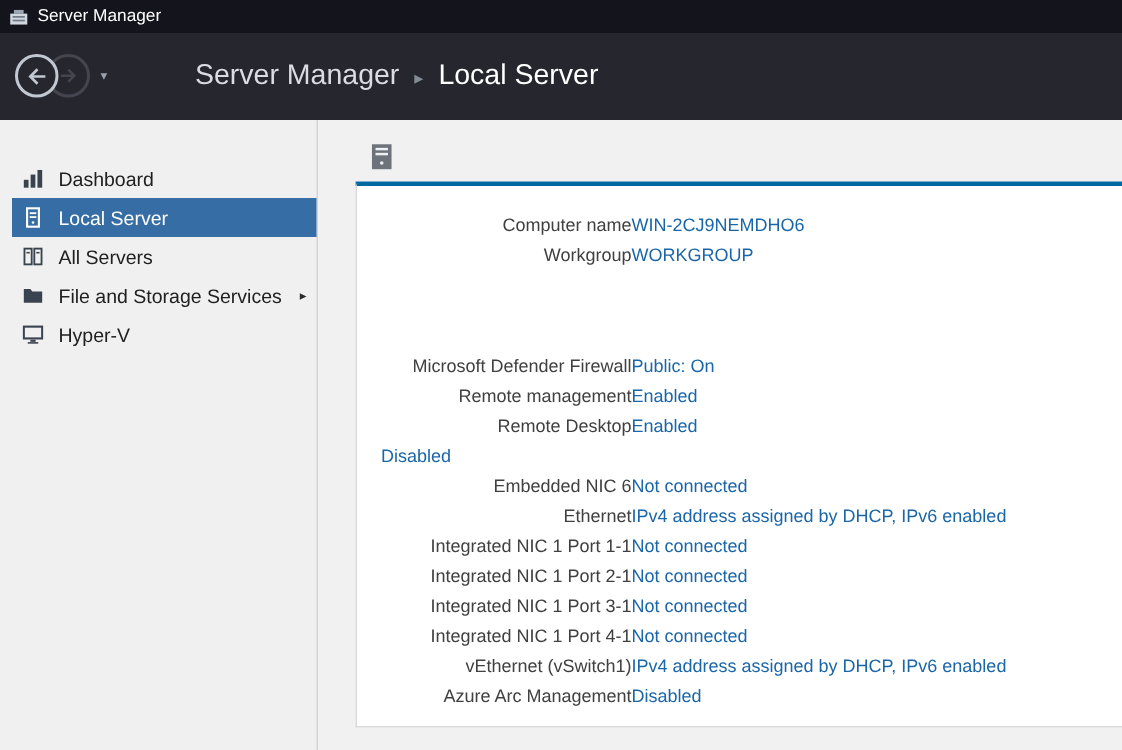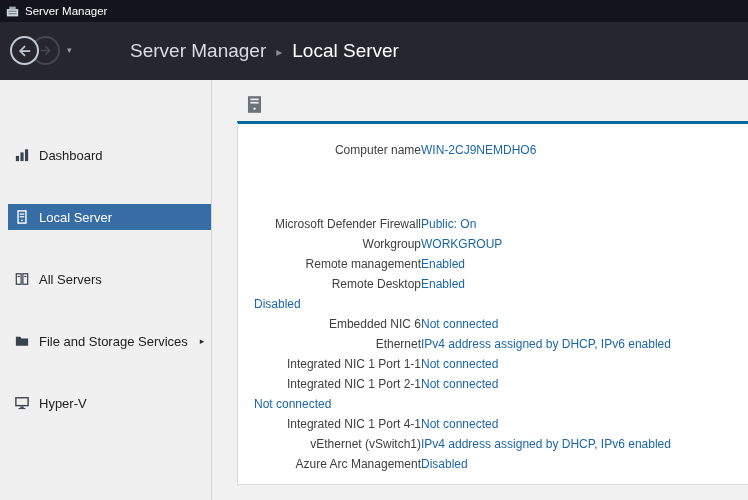--- a/index.html
+++ b/index.html
@@ -22,21 +22,21 @@
   .nav-caret { position:absolute; left:67px; top:23px; color:#98a0aa; font-size:9px; cursor:pointer; }
   .breadcrumb { display:flex; align-items:center; gap:10px; margin-left:38px; }
   .bc-root { color:#d9dce1; font-size:19px; font-weight:300; cursor:pointer; }
   .bc-sep { color:#848c96; font-size:12px; transform:translateY(1px); }
   .bc-current { color:#ffffff; font-size:19px; font-weight:300; }
 
   
   .main { display:flex; height:420px; }
   .sidebar { width:212px; background:#f0f0f0; border-right:1px solid #d4d4d4; padding-top:26px; }
   .side-item { height:26px; display:flex; align-items:center; margin-left:8px; padding-left:6px; gap:9px;
-               font-size:13px; color:#202020; cursor:pointer;margin-top:36px; }
+               font-size:13px; color:#202020; cursor:pointer; }
   .s-icon { color:#39434f; display:flex; width:16px; justify-content:center; }
   .side-item.selected { background:#366da4; color:#ffffff; }
   .side-item.selected .s-icon { color:#ffffff; }
   .side-chevron { margin-left:3px; font-size:9px; color:#2b2b2b; }
 
   
   .content { flex:1; background:#f1f1f1; padding:14px 0 0 25px; overflow:hidden; }
   .props-header { display:flex; align-items:flex-start; gap:10px; margin-left:8px; }
   .ph-icon { display:flex; margin-top:1px; }
   .props-title { font-size:12px; font-weight:bold; color:#3a3a3a; letter-spacing:0.6px; }
@@ -160,29 +160,29 @@
             </svg>
         </span>
       </div>
 
       <div class="panel">
 
         <div class="prop-row">
           <span class="prop-label">Computer name</span>
           <a class="prop-value">WIN-2CJ9NEMDHO6</a>
         </div>
+        <div class="prop-row">
+          <span class="prop-label">Workgroup</span>
+          <a class="prop-value">WORKGROUP</a>
+        </div>
+
         <div class="prop-row group-gap">
           <span class="prop-label">Microsoft Defender Firewall</span>
           <a class="prop-value">Public: On</a>
         </div>
-
-        <div class="prop-row">
-          <span class="prop-label">Workgroup</span>
-          <a class="prop-value">WORKGROUP</a>
-        </div>
         <div class="prop-row">
           <span class="prop-label">Remote management</span>
           <a class="prop-value">Enabled</a>
         </div>
         <div class="prop-row">
           <span class="prop-label">Remote Desktop</span>
           <a class="prop-value">Enabled</a>
         </div>
         <div class="prop-row">
           <a class="prop-value">Disabled</a>
@@ -197,20 +197,21 @@
         </div>
         <div class="prop-row">
           <span class="prop-label">Integrated NIC 1 Port 1-1</span>
           <a class="prop-value">Not connected</a>
         </div>
         <div class="prop-row">
           <span class="prop-label">Integrated NIC 1 Port 2-1</span>
           <a class="prop-value">Not connected</a>
         </div>
         <div class="prop-row">
+          <span class="prop-label">Integrated NIC 1 Port 3-1</span>
           <a class="prop-value">Not connected</a>
         </div>
         <div class="prop-row">
           <span class="prop-label">Integrated NIC 1 Port 4-1</span>
           <a class="prop-value">Not connected</a>
         </div>
         <div class="prop-row">
           <span class="prop-label">vEthernet (vSwitch1)</span>
           <a class="prop-value">IPv4 address assigned by DHCP, IPv6 enabled</a>
         </div>

